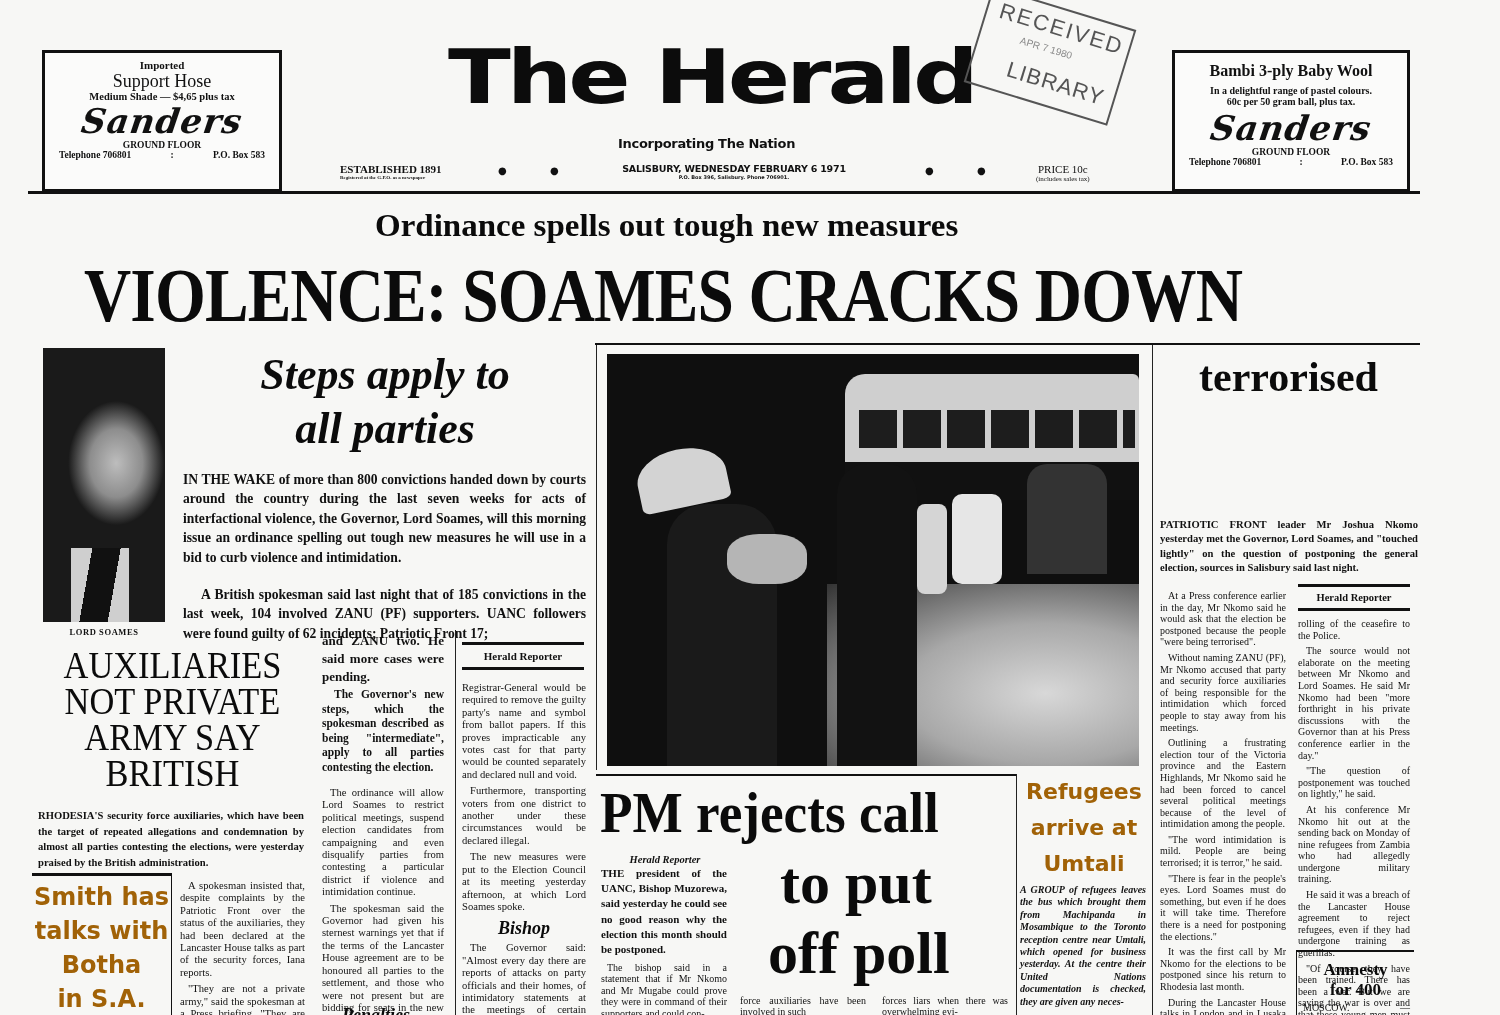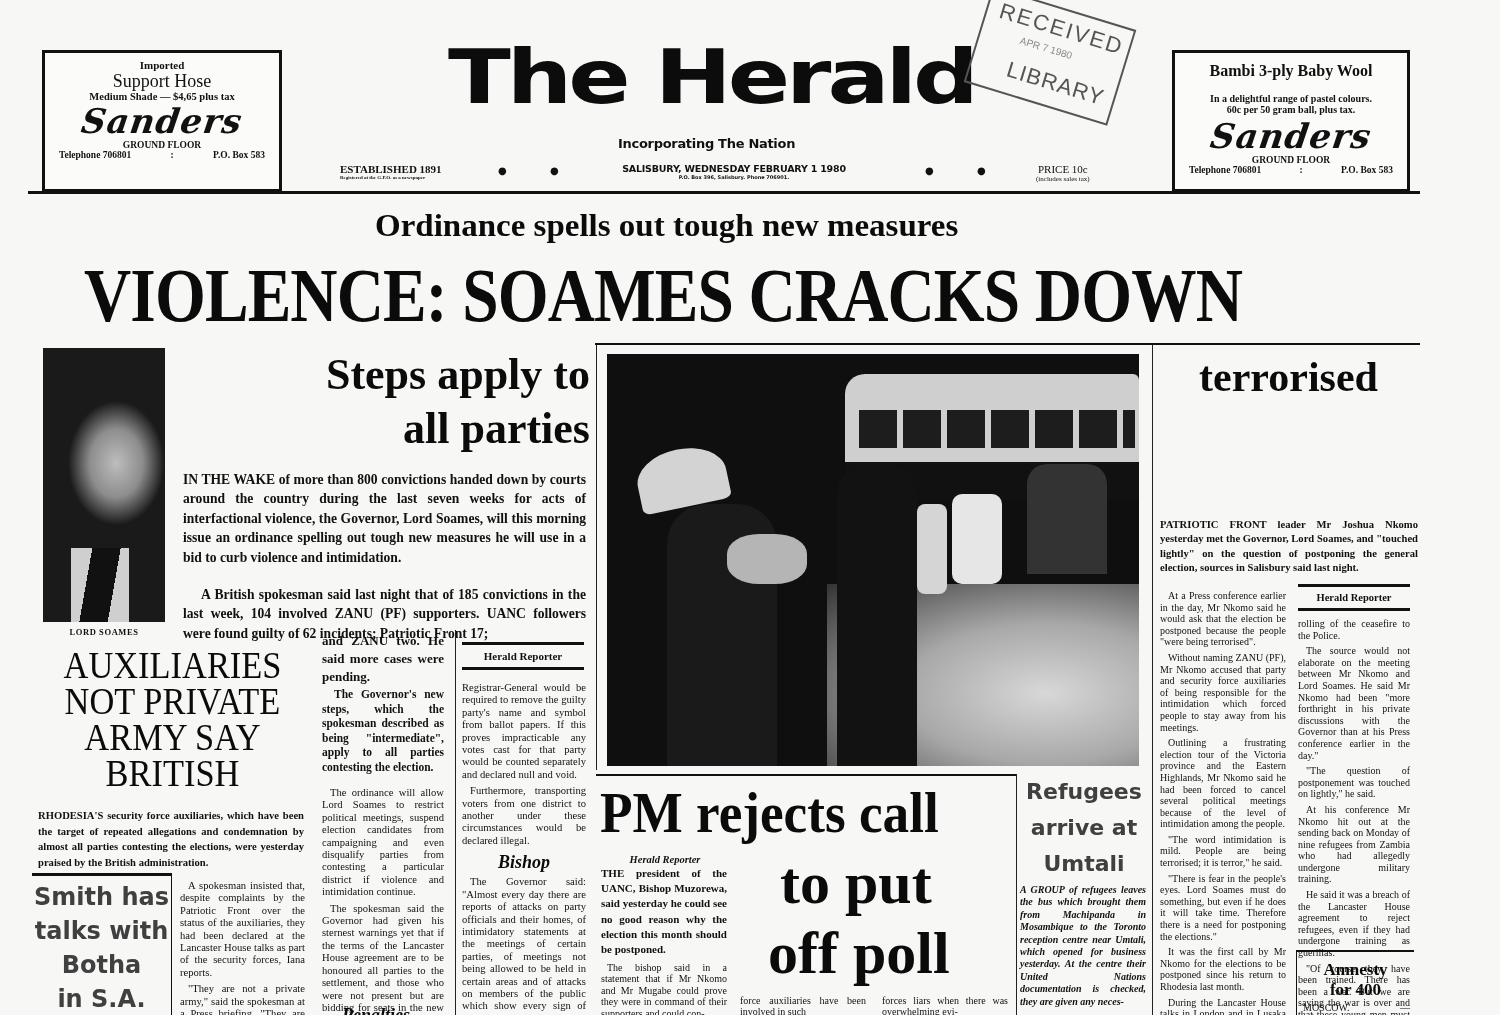--- a/index.html
+++ b/index.html
@@ -14,42 +14,42 @@
   .ad .foot { display: flex; justify-content: space-between; font-family: "Liberation Serif", serif; font-weight: bold; font-size: 9.5px; padding: 0 14px; }
   .masthead { font-family: "DejaVu Sans", sans-serif; font-weight: bold; font-size: 92px; letter-spacing: -4px; line-height: 1; color: #0c0c0c; transform: scaleY(0.82); transform-origin: top left; }
   .stamp { border: 2px solid #555; transform: rotate(17deg); color: #555; font-family: "Liberation Sans", sans-serif; }
   .rule { background: #111; }
   .body-text { font-family: "Liberation Serif", serif; font-size: 10.6px; line-height: 12.4px; text-align: justify; }
   .body-text p { text-indent: 8px; margin-bottom: 4px; }
   .lead-text { font-family: "Liberation Serif", serif; font-weight: bold; font-size: 13.6px; line-height: 19.4px; text-align: justify; }
   .byline { font-family: "Liberation Serif", serif; font-weight: bold; font-size: 11px; text-align: center; border-top: 3px solid #111; border-bottom: 3px solid #111; padding: 5px 0; }
   .photo { background: #0f0f0f; overflow: hidden; }
   .hd { font-family: "Liberation Serif", serif; font-weight: bold; color: #0b0b0b; }
-  .hd-sans { font-family: "DejaVu Sans", sans-serif; font-weight: bold; color: #404040; }
+  .hd-sans { font-family: "DejaVu Sans", sans-serif; font-weight: bold; color: #a16207; }
   .vr { background: #222; width: 1px; }
 </style>
 </head>
 <body>
 
 <div class="abs ad" style="left:42px;top:50px;width:240px;height:142px;">
   <div class="l1" style="font-size:11px;margin-top:6px;">Imported</div>
   <div class="l1" style="font-size:18px;font-weight:normal;line-height:20px;">Support Hose</div>
   <div class="l1" style="font-size:10.5px;">Medium Shade — $4,65 plus tax</div>
   <div class="script">Sanders</div>
   <div class="l1" style="font-size:9.5px;">GROUND FLOOR</div>
   <div class="foot">
     <span>Telephone 706801</span>
     <span>:</span>
     <span>P.O. Box 583</span>
   </div>
 </div>
 
 <div class="abs ad" style="left:1172px;top:50px;width:238px;height:142px;">
   <div class="l1" style="font-size:16px;margin-top:8px;line-height:20px;">Bambi 3-ply Baby Wool</div>
-  <div class="l1" style="font-size:10px;margin-top:12px;">In a delightful range of pastel colours.</div>
+  <div class="l1" style="font-size:10px;margin-top:4px;">In a delightful range of pastel colours.</div>
   <div class="l1" style="font-size:10px;">60c per 50 gram ball, plus tax.</div>
   <div class="script" style="margin-top:2px;">Sanders</div>
   <div class="l1" style="font-size:9.5px;">GROUND FLOOR</div>
   <div class="foot">
     <span>Telephone 706801</span>
     <span>:</span>
     <span>P.O. Box 583</span>
   </div>
 </div>
 
@@ -61,40 +61,40 @@
   <div style="position:absolute;left:40px;top:36px;font-size:10px;color:#888;">APR 7 1980</div>
   <div style="position:absolute;left:36px;top:60px;font-size:22px;letter-spacing:1px;">LIBRARY</div>
 </div>
 
 <div class="abs serif" style="left:340px;top:163px;">
   <div style="font-size:11px;font-weight:bold;">ESTABLISHED 1891</div>
   <div style="font-size:5px;font-weight:bold;">Registered at the G.P.O. as a newspaper</div>
 </div>
 <div class="abs" style="left:498px;top:165px;font-size:10px;letter-spacing:20px;">● ●</div>
 <div class="abs sans" style="left:608px;top:163px;text-align:center;width:252px;">
-  <div style="font-size:9.5px;font-weight:bold;letter-spacing:-0.2px;">SALISBURY, WEDNESDAY FEBRUARY 1 1980</div>
+  <div style="font-size:9.5px;font-weight:bold;letter-spacing:-0.2px;">SALISBURY, WEDNESDAY FEBRUARY 6 1971</div>
   <div style="font-size:5px;font-weight:bold;">P.O. Box 396, Salisbury. Phone 706901.</div>
 </div>
 <div class="abs" style="left:925px;top:165px;font-size:10px;letter-spacing:20px;">● ●</div>
 <div class="abs serif" style="left:1036px;top:163px;text-align:center;">
   <div style="font-size:11px;">PRICE 10c</div>
   <div style="font-size:7px;">(includes sales tax)</div>
 </div>
 <div class="abs rule" style="left:28px;top:191px;width:1392px;height:3px;"></div>
 
 <div class="abs hd" style="left:375px;top:208px;font-size:33px;font-weight:bold;transform:scaleY(0.95);">Ordinance spells out tough new measures</div>
 <div class="abs hd" style="left:84px;top:255px;font-size:76px;letter-spacing:-1px;line-height:80px;transform:scaleX(0.86);transform-origin:left top;white-space:nowrap;">VIOLENCE: SOAMES CRACKS DOWN</div>
 <div class="abs rule" style="left:595px;top:343px;width:825px;height:2px;"></div>
 
 <div class="abs photo" style="left:43px;top:348px;width:122px;height:274px;background:radial-gradient(ellipse 48px 62px at 60% 42%, #bdbdbd 0%, #8d8d8d 55%, #1a1a1a 100%), #0e0e0e;">
   <div style="position:absolute;left:28px;top:200px;width:58px;height:74px;background:linear-gradient(100deg,#cfcfcf 0 30%,#111 30% 70%,#cfcfcf 70%);"></div>
 </div>
 <div class="abs serif" style="left:43px;top:627px;width:122px;text-align:center;font-size:8.5px;font-weight:bold;letter-spacing:0.6px;">LORD SOAMES</div>
 
-<div class="abs hd" style="left:180px;top:348px;width:410px;text-align:right;font-size:44px;line-height:54px;">
+<div class="abs hd" style="left:180px;top:348px;width:410px;text-align:center;font-style:italic;font-size:44px;line-height:54px;">
   <div>Steps apply to</div>
   <div>all parties</div>
 </div>
 
 <div class="abs lead-text" style="left:183px;top:470px;width:403px;">IN THE WAKE of more than 800 convictions handed down by courts around the country during the last seven weeks for acts of interfactional violence, the Governor, Lord Soames, will this morning issue an ordinance spelling out tough new measures he will use in a bid to curb violence and intimidation.</div>
 <div class="abs lead-text" style="left:183px;top:585px;width:403px;text-indent:18px;">A British spokesman said last night that of 185 convictions in the last week, 104 involved ZANU (PF) supporters. UANC followers were found guilty of 62 incidents; Patriotic Front 17;</div>
 
 <div class="abs hd sans" style="left:30px;top:648px;width:285px;text-align:center;font-family:'DejaVu Sans',sans-serif;font-weight:normal;font-size:30px;line-height:36px;transform:scaleX(0.93);">
   <div style="font-family:'Liberation Serif',serif;font-size:37px;">AUXILIARIES</div>
   <div style="font-family:'Liberation Serif',serif;font-size:37px;">NOT PRIVATE</div>
@@ -122,20 +122,21 @@
   <p>The ordinance will allow Lord Soames to restrict political meetings, suspend election candidates from campaigning and even disqualify parties from contesting a particular district if violence and intimidation continue.</p>
   <p>The spokesman said the Governor had given his sternest warnings yet that if the terms of the Lancaster House agreement are to be honoured all parties to the settlement, and those who were not present but are bidding for seats in the new parliament, must hold to their commitment of engaging in "free and fair" elections.</p>
 </div>
 <div class="abs hd" style="left:342px;top:1005px;font-size:18px;font-style:italic;">Penalties</div>
 
 <div class="abs vr" style="left:455px;top:630px;height:385px;"></div>
 <div class="abs byline" style="left:462px;top:642px;width:122px;">Herald Reporter</div>
 <div class="abs body-text" style="left:462px;top:682px;width:124px;">
   <p style="text-indent:0;">Registrar-General would be required to remove the guilty party's name and symbol from ballot papers. If this proves impracticable any votes cast for that party would be counted separately and declared null and void.</p>
   <p>Furthermore, transporting voters from one district to another under these circumstances would be declared illegal.</p>
+  <p>The new measures were put to the Election Council at its meeting yesterday afternoon, at which Lord Soames spoke.</p>
   <div class="hd" style="text-align:center;font-style:italic;font-size:18px;line-height:22px;margin:2px 0 3px;">Bishop</div>
   <p>The Governor said: "Almost every day there are reports of attacks on party officials and their homes, of intimidatory statements at the meetings of certain parties, of meetings not being allowed to be held in certain areas and of attacks on members of the public which show every sign of being politically motivated.</p>
 </div>
 
 <div class="abs" style="left:596px;top:345px;width:557px;height:425px;border-left:1px solid #222;border-right:1px solid #222;"></div>
 <div class="abs photo" style="left:607px;top:354px;width:532px;height:412px;">
   <div style="position:absolute;left:238px;top:20px;width:294px;height:120px;background:#cfcfcf;border-radius:20px 6px 0 0;"></div>
   <div style="position:absolute;left:252px;top:56px;width:276px;height:38px;background:repeating-linear-gradient(90deg,#1d1d1d 0 38px,#cfcfcf 38px 44px);"></div>
   <div style="position:absolute;left:238px;top:108px;width:294px;height:38px;background:#111;"></div>
   <div style="position:absolute;left:220px;top:230px;width:312px;height:182px;background:radial-gradient(ellipse at 70% 60%, #d8d8d8 0%, #a8a8a8 45%, #333 100%);"></div>

